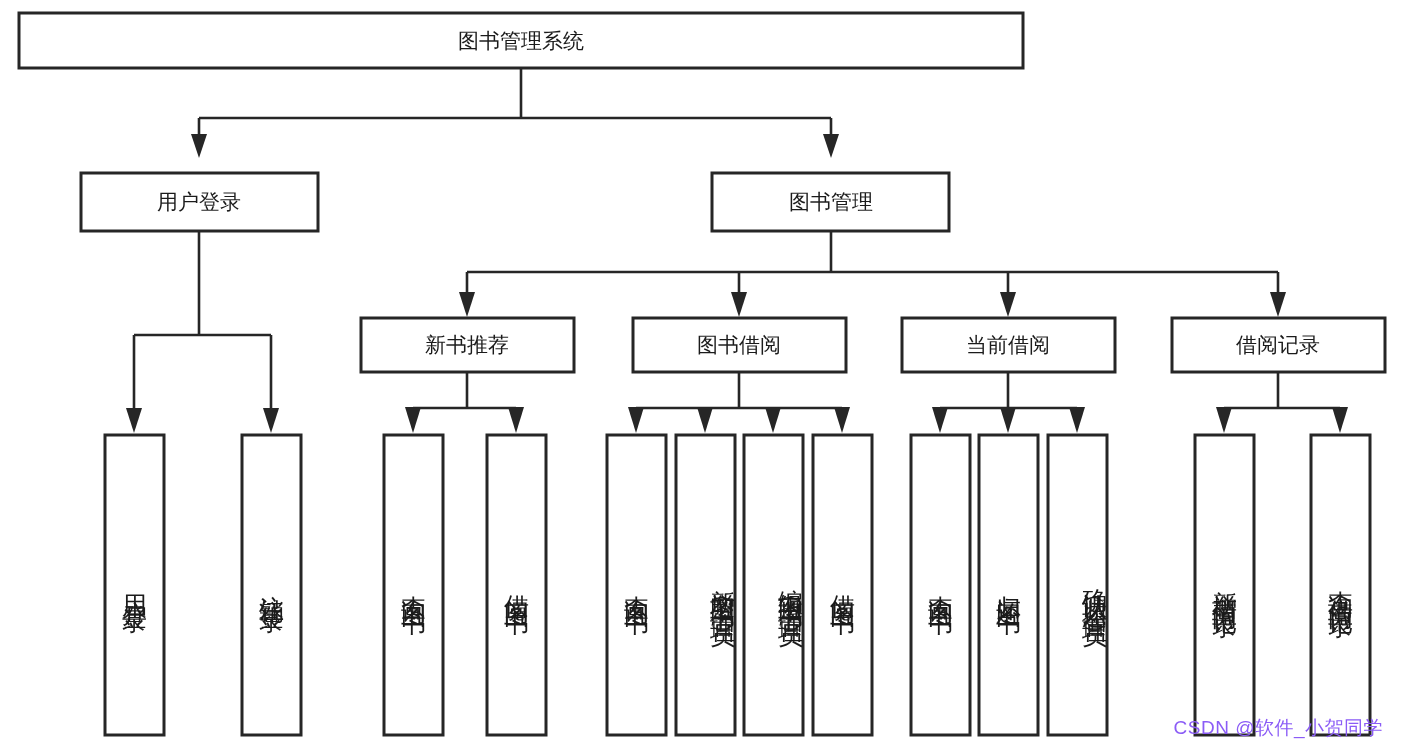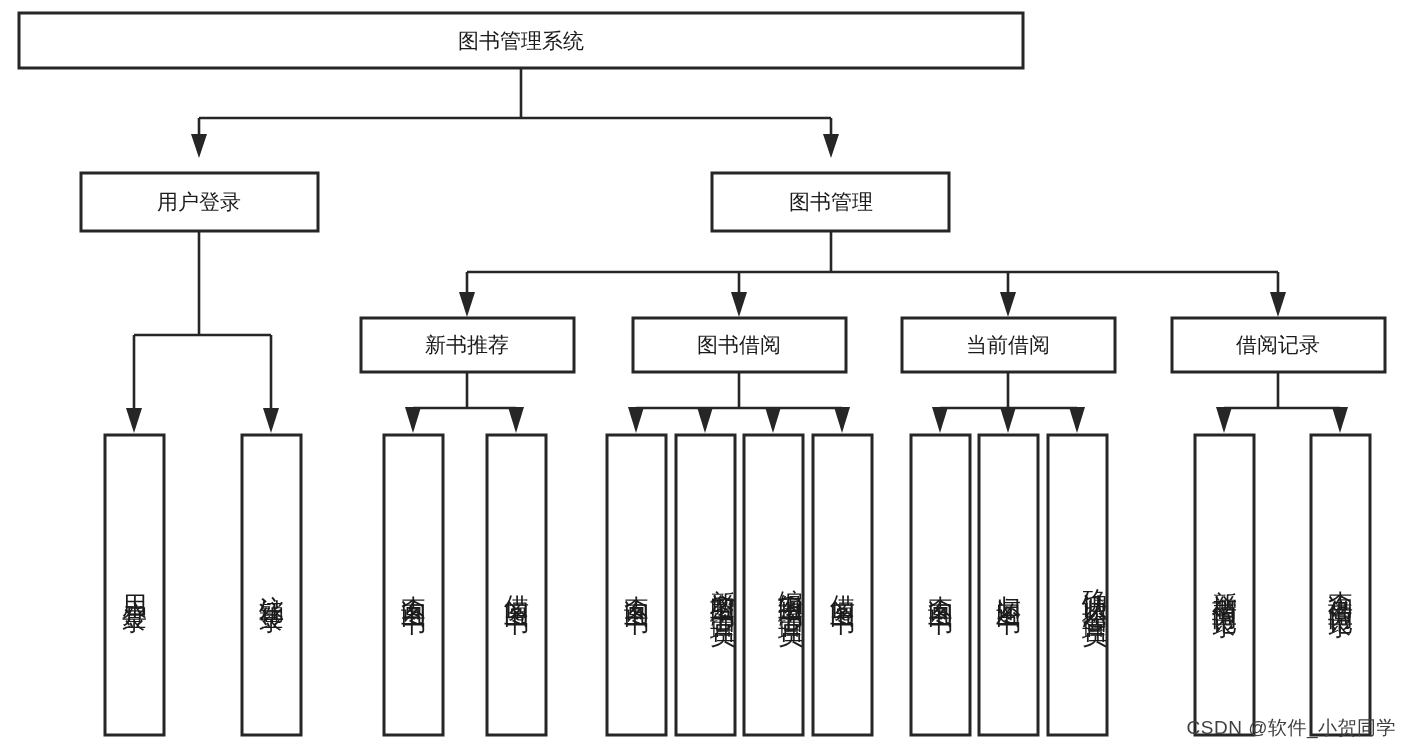--- a/index.html
+++ b/index.html
@@ -56,25 +56,25 @@
     font-size: 25px;
     line-height: 1.0;
     letter-spacing: 5px;
     color: #1b1b1b;
     white-space: nowrap;
     text-align: center;
     pointer-events: none;
   }
   .watermark {
     position: absolute;
-    right: 9px;
+    right: 22px;
     bottom: 6px;
     font-family: "Liberation Sans", "DejaVu Sans", sans-serif;
     font-size: 19px;
-    color: #404040;
+    color: #8b5cf6;
     white-space: nowrap;
     letter-spacing: 0.5px;
   }
 </style>
 </head>
 <body>
 
 <div id="diagram-root">
 
   <svg class="canvas" viewBox="0 0 1405 747">

